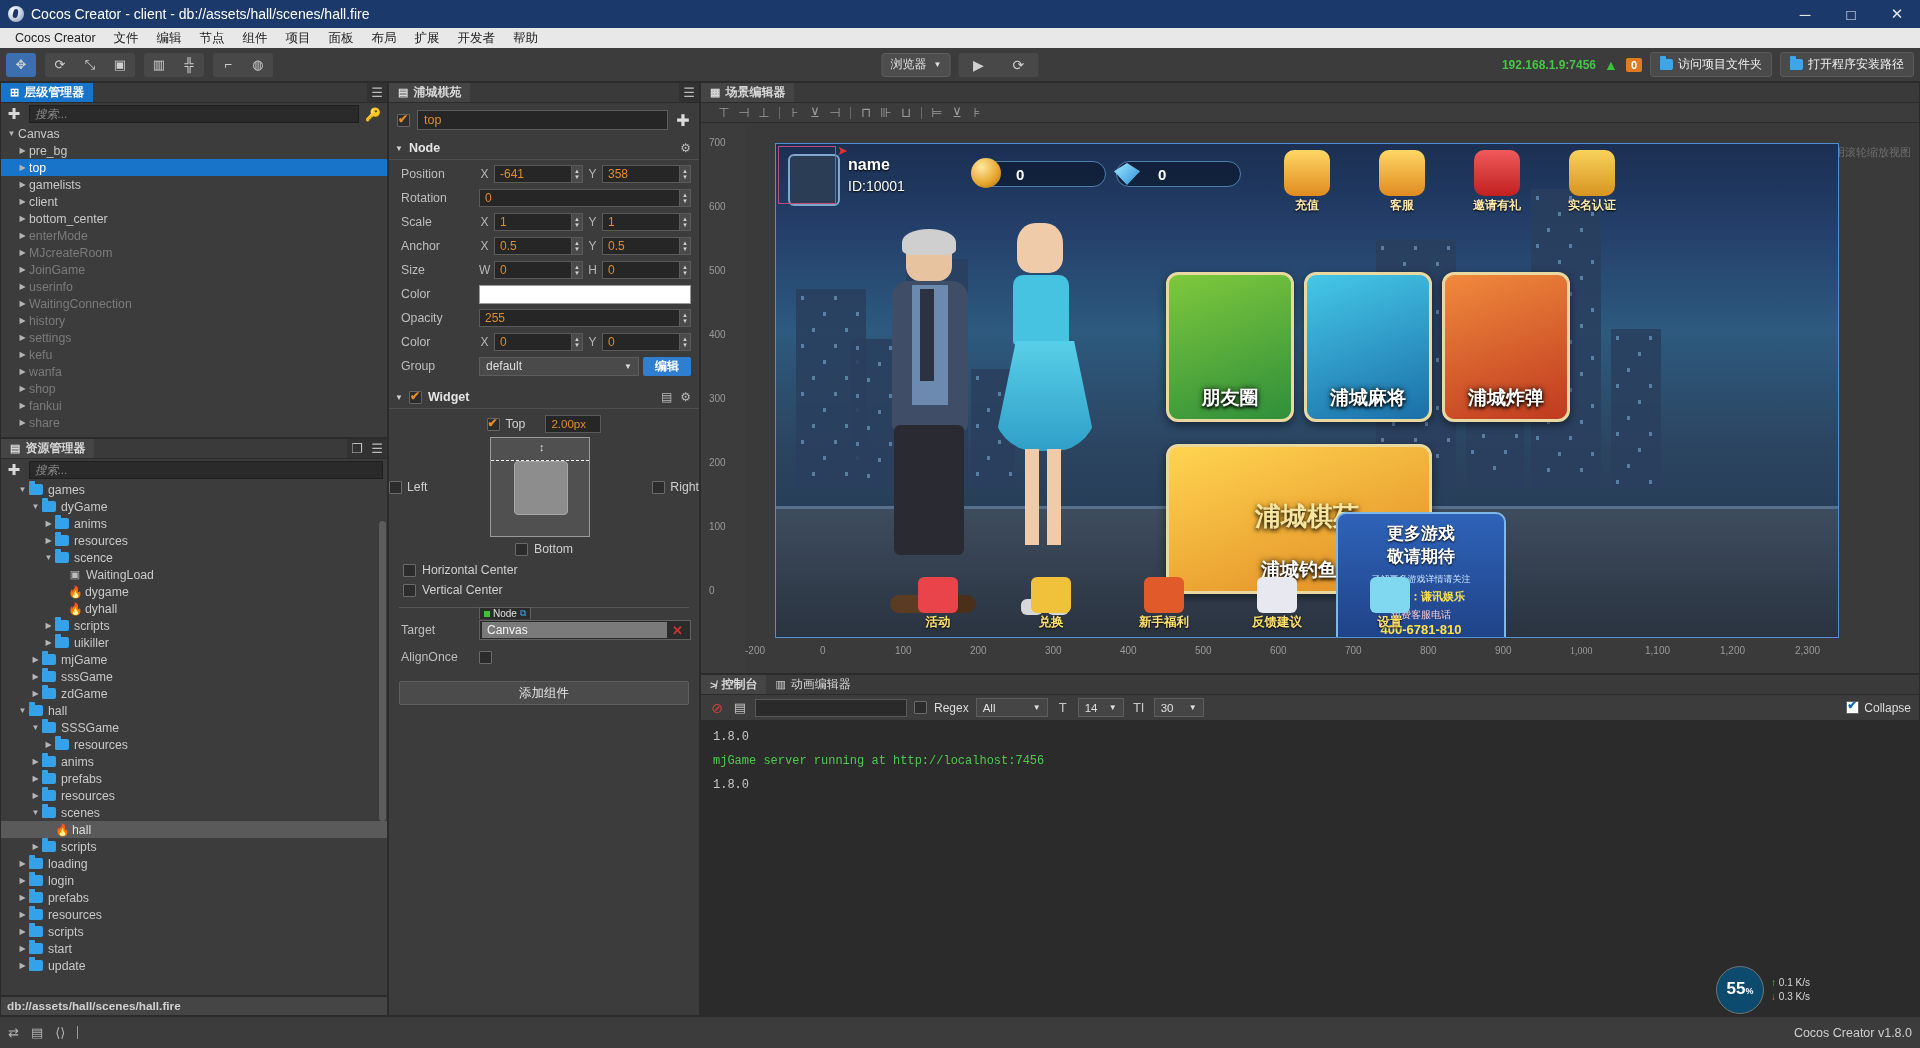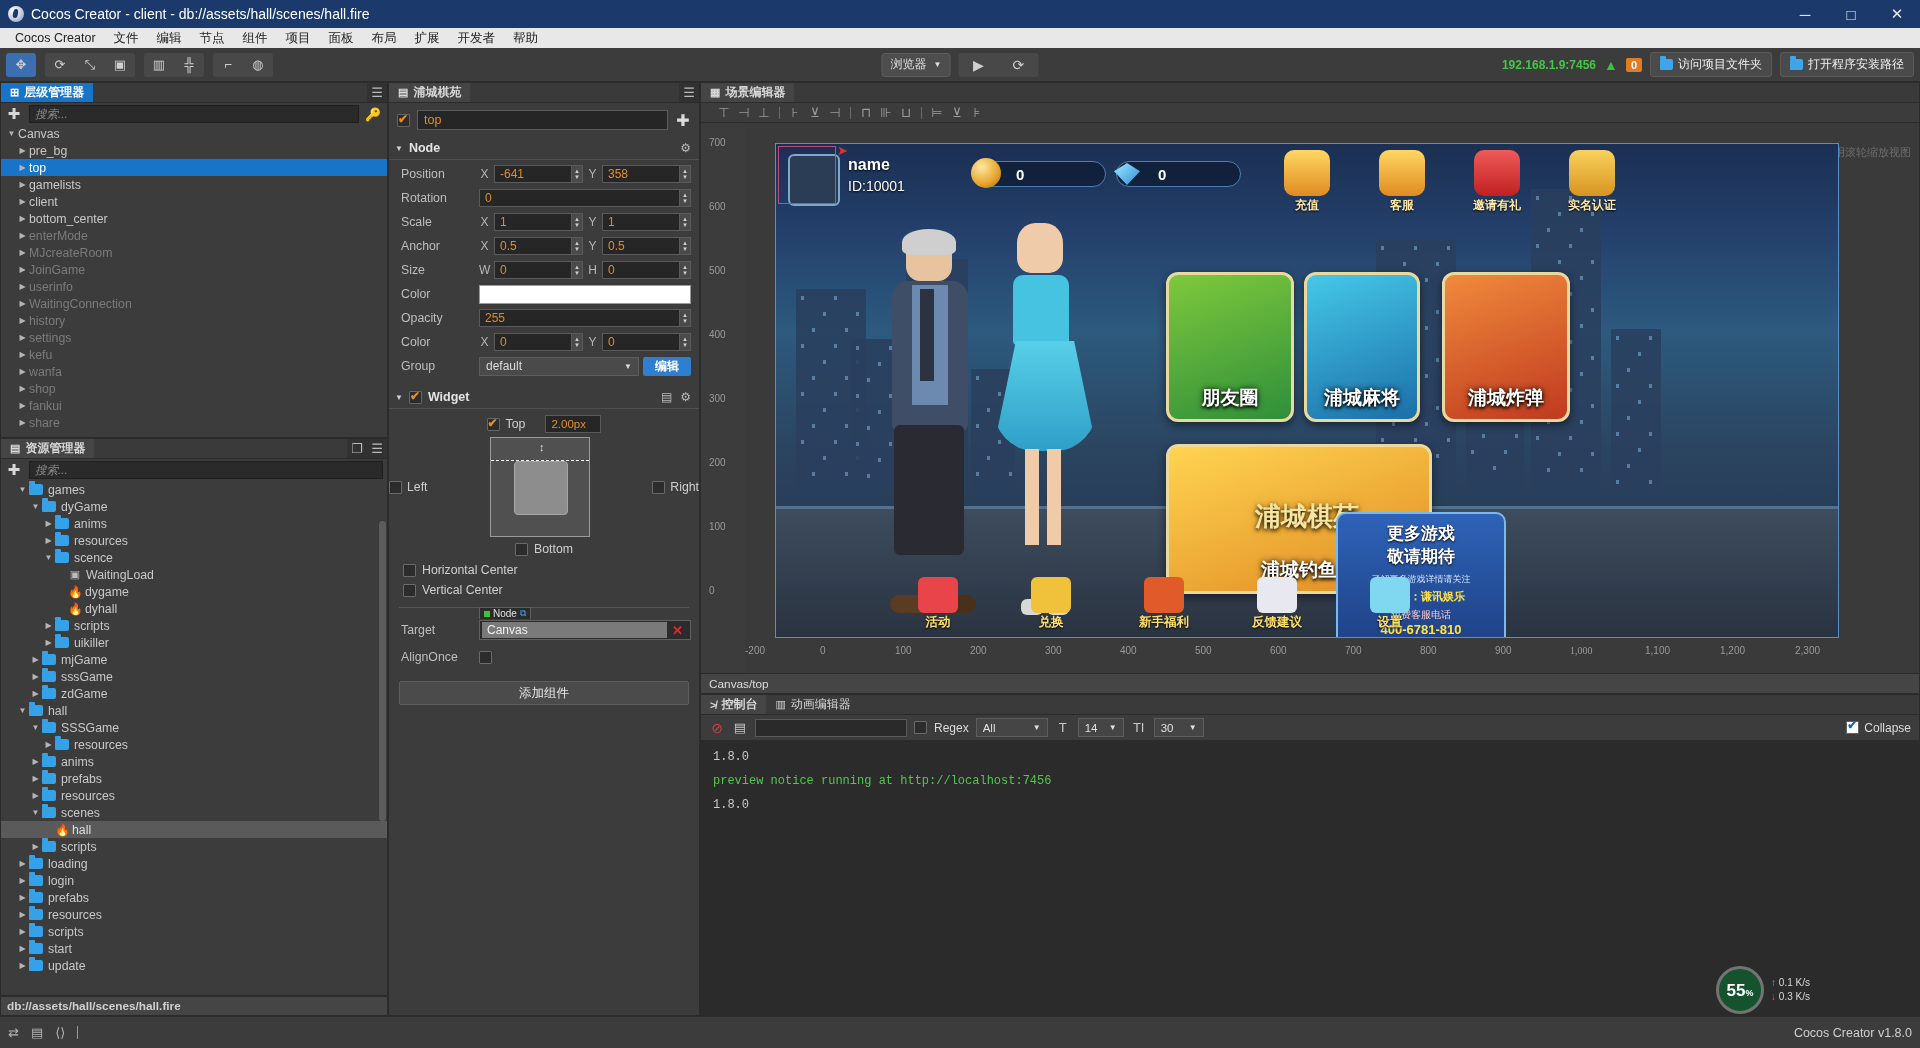--- a/index.html
+++ b/index.html
@@ -196,22 +196,22 @@
   #collapse-wrap { margin-left:auto; display:flex; align-items:center; gap:5px;
     color:#dcdcdc; font-size:12px; }
   .cbx.blue { background:#fff; }
   .cbx.blue:after { content:"✔"; position:absolute; left:0px; top:-4px; color:#1464b4; font-size:12px; font-weight:bold;}
   #clog { flex:1; background:#2b2b2b; overflow:hidden; padding:4px 0; }
   .logline { padding:5px 12px; font-family:"Liberation Mono", monospace; font-size:12px; color:#c9c9c9; }
   .logline.ok { color:#4ec94e; }
 
   
   #fpswidget { position:absolute; right:110px; bottom:34px; display:flex; align-items:center; gap:7px; }
-  #fpscircle { width:48px; height:48px; border-radius:50%; border:3px solid #737373;
-    background:#14532d; color:#fff; display:flex; align-items:baseline;
+  #fpscircle { width:48px; height:48px; border-radius:50%; border:1px solid #737373;
+    background:#0c4a6e; color:#fff; display:flex; align-items:baseline;
     justify-content:center; font-size:17px; font-weight:bold; padding-top:12px; }
   #fpscircle sub { font-size:9px; }
   #netstats { font-size:10px; color:#d8d8d8; line-height:14px; }
   .up { color:#4ec94e; } .down { color:#e05a5a; }
 
   
   #footer { height:32px; background:#3c3c3c; display:flex; align-items:center;
     border-top:1px solid #2b2b2b; padding:0 8px; gap:12px; }
   #footer .ficon { color:#b5b5b5; font-size:13px; }
   #footer .vcursor { width:1px; height:13px; background:#999; }
@@ -1076,21 +1076,21 @@
               <div style="position:absolute;left:44px;top:226px;width:14px;height:96px;background:#f0cbaa;"></div>
               <div style="position:absolute;left:66px;top:226px;width:14px;height:96px;background:#f0cbaa;"></div>
               <div style="position:absolute;left:40px;bottom:-8px;width:22px;height:16px;background:#d8d8d8;border-radius:6px;"></div>
               <div style="position:absolute;left:66px;bottom:-8px;width:22px;height:16px;background:#d8d8d8;border-radius:6px;"></div>
             </div>
 
             <div id="gamecards">
                 <div class="gamecard" style="left: 390px; top: 128px; width: 128px; height: 150px; background: linear-gradient(160deg, rgb(126, 200, 60), rgb(47, 143, 58));">
                   <div class="gc-label">朋友圈</div>
                 </div>
-                <div class="gamecard" style="left: 528px; top: 128px; width: 116px; height: 150px; background: linear-gradient(160deg, rgb(69, 200, 232), rgb(27, 111, 168));">
+                <div class="gamecard" style="left: 528px; top: 128px; width: 128px; height: 150px; background: linear-gradient(160deg, rgb(69, 200, 232), rgb(27, 111, 168));">
                   <div class="gc-label">浦城麻将</div>
                 </div>
                 <div class="gamecard" style="left: 666px; top: 128px; width: 128px; height: 150px; background: linear-gradient(160deg, rgb(240, 138, 60), rgb(192, 58, 32));">
                   <div class="gc-label">浦城炸弹</div>
                 </div>
                 <div class="gamecard" style="left: 390px; top: 300px; width: 266px; height: 150px; background: linear-gradient(160deg, rgb(255, 212, 81), rgb(224, 138, 34));">
                   <div class="gc-label">浦城钓鱼</div>
                 </div>
               </div>
             <div id="hallname">浦城棋苑</div>
@@ -1128,21 +1128,20 @@
                 </div>
               </div>
 
             <div id="selbox-node">
               <div id="gizmo">➤</div>
             </div>
           </div>
         </div>
       </div>
 
-      <div id="canvaspath">Canvas/top</div>
     </div>
 
     <div id="console" class="panel">
       <div class="panel-head">
         <div class="panel-tab">
           <span style="font-size:11px">≯</span>
           <span>控制台</span>
         </div>
         <div class="panel-tab" style="background:#3a3a3a;font-weight:normal">
           <span style="font-size:11px">▥</span>
@@ -1172,21 +1171,21 @@
           <span class="cv" style="margin-left:auto">▼</span>
         </div>
         <div id="collapse-wrap">
           <span class="cbx blue"></span>
           <span>Collapse</span>
         </div>
       </div>
 
       <div id="clog">
           <div class="logline">1.8.0</div>
-          <div class="logline ok">preview notice running at http://localhost:7456</div>
+          <div class="logline ok">mjGame server running at http://localhost:7456</div>
           <div class="logline">1.8.0</div>
         </div>
     </div>
   </div>
 </div>
 
 <div id="fpswidget">
   <div id="fpscircle">
     <span>55</span>
       <sub>%</sub>

